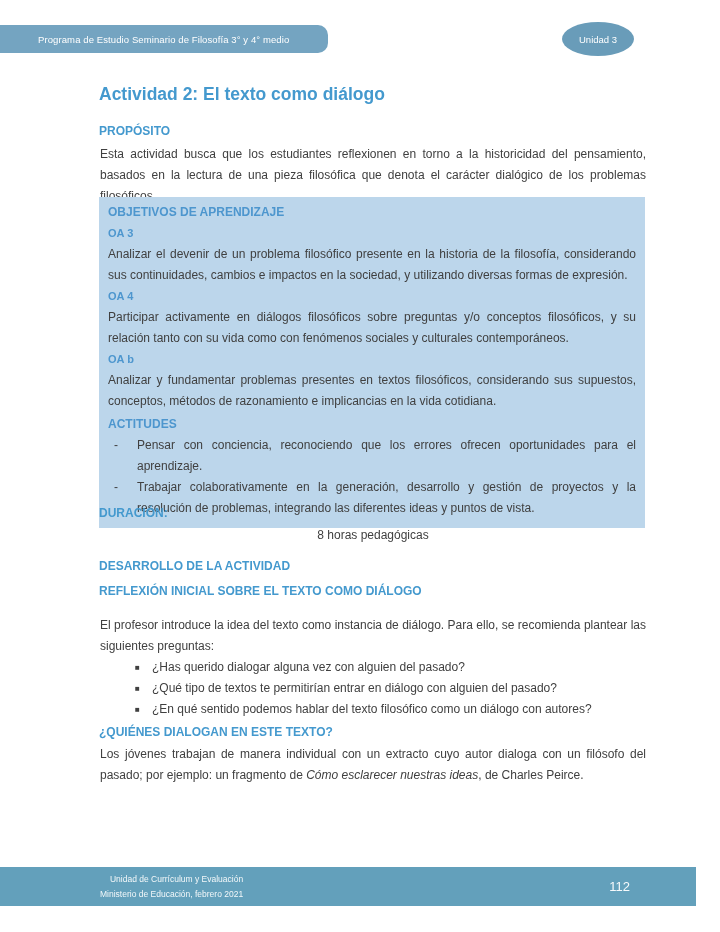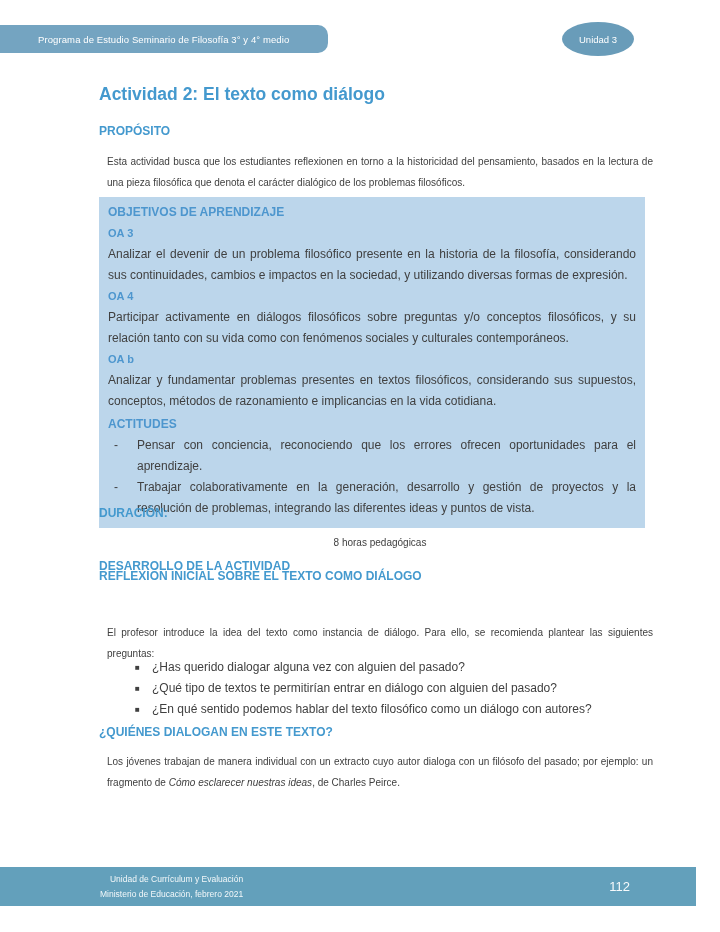--- a/index.html
+++ b/index.html
@@ -41,22 +41,22 @@
     color:var(--accent-blue, #4499CE);
     font-size:17.5px; font-weight:600;
     margin:0;
   }
   .sec-heading {
     color:var(--accent-blue, #4499CE);
     font-size:12px; font-weight:700;
     line-height:17px; margin:0;
   }
   .body-p {
-    font-size:10px; line-height:21px;
-    text-align:justify; margin:8px;
+    font-size:12px; line-height:21px;
+    text-align:justify; margin:1px;
   }
 
   
   .blue-box {
     background:var(--box-bg, #BCD6EB);
     padding:5px 9px 9px 9px;
   }
   .box-heading {
     color:var(--oa-blue, #4D96CE);
     font-size:12px; font-weight:700; line-height:21px; margin:0;
@@ -135,21 +135,21 @@
         <span class="dash-marker">-</span>
         <span class="dash-text">Trabajar colaborativamente en la generación, desarrollo y gestión de proyectos y la resolución de problemas, integrando las diferentes ideas y puntos de vista.</span>
       </div>
     </div>
 
     <h2 class="sec-heading abs" style="top:505px;">DURACIÓN:</h2>
     <p class="body-p abs" style="top:524px; text-align:center;">8 horas pedagógicas</p>
 
     <h2 class="sec-heading abs" style="top:558px;">DESARROLLO DE LA ACTIVIDAD</h2>
 
-    <h2 class="sec-heading abs" style="top:568px;">REFLEXIÓN INICIAL SOBRE EL TEXTO COMO DIÁLOGO</h2>
+    <h2 class="sec-heading abs" style="top:583px;">REFLEXIÓN INICIAL SOBRE EL TEXTO COMO DIÁLOGO</h2>
     <p class="body-p abs" style="top:614px;">El profesor introduce la idea del texto como instancia de diálogo. Para ello, se recomienda plantear las siguientes preguntas:</p>
 
     <div class="abs" style="top:657px;">
       <div class="q-item">
         <span class="q-marker">■</span>
         <span class="q-text">¿Has querido dialogar alguna vez con alguien del pasado?</span>
       </div>
       <div class="q-item">
         <span class="q-marker">■</span>
         <span class="q-text">¿Qué tipo de textos te permitirían entrar en diálogo con alguien del pasado?</span>

